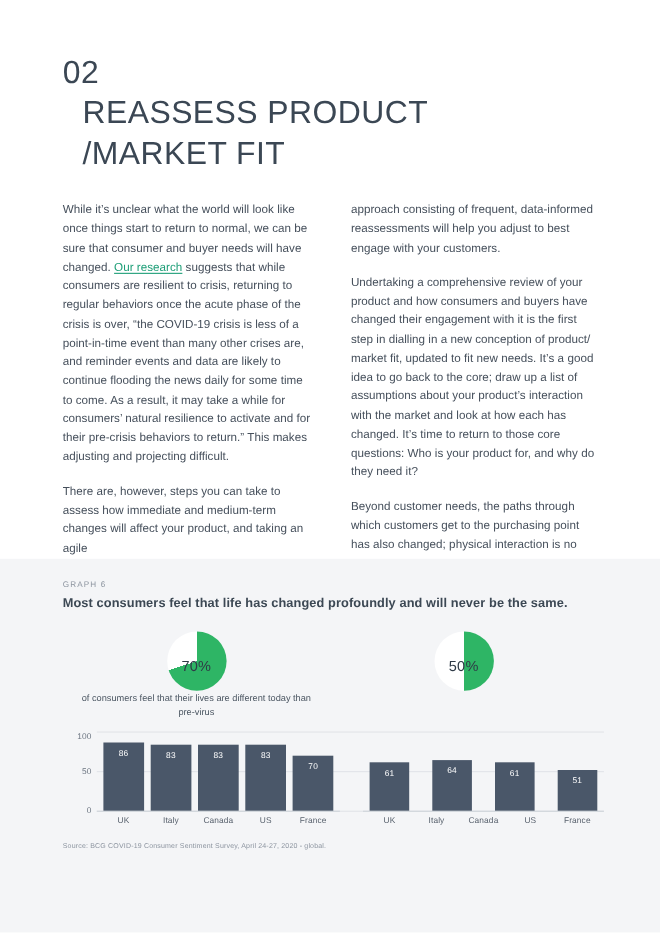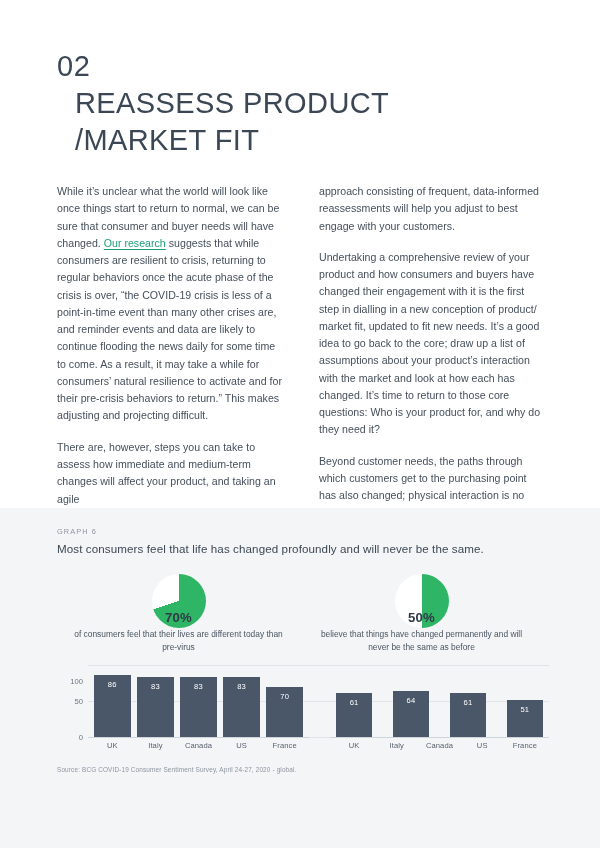--- a/index.html
+++ b/index.html
@@ -100,21 +100,21 @@
     font-weight: 400;
     letter-spacing: 1.05px;
     color: #8d95a0;
   }
   .graph-title {
     position: absolute;
     left: 57px;
     top: 32px;
     width: 500px;
     font-size: 11.6px;
-    font-weight: 400;
+    font-weight: 700;
     color: #3c4854;
     line-height: 1.5;
     letter-spacing: 0.1px;
   }
 
   
   .pies {
     position: absolute;
     left: 57px;
     top: 66px;
@@ -133,28 +133,28 @@
     height: 54px;
   }
   .pie {
     width: 54px;
     height: 54px;
     border-radius: 50%;
     background: #ffffff;
   }
   .pie-value {
     position: absolute;
-    left: 0; top: 16px;
+    left: 0; top: 4px;
     width: 54px;
     height: 54px;
     display: flex;
     align-items: center;
     justify-content: center;
     font-size: 13.2px;
-    font-weight: 700;
+    font-weight: 400;
     color: #2f3a46;
     letter-spacing: 0.2px;
   }
   .pie-caption {
     font-size: 8.4px;
     font-weight: 400;
     color: #4a5561;
     line-height: 1.55;
     text-align: center;
     width: 215px;
@@ -320,31 +320,30 @@
           <div class="pie-value">70%</div>
         </div>
         <div class="pie-caption">of consumers feel that their lives are different today than pre-virus</div>
       </div>
 
       <div class="pie-col">
         <div class="pie-wrap">
           <div class="pie" id="pie2" style="background: conic-gradient(rgb(46, 181, 101) 0deg, rgb(46, 181, 101) 180deg, rgb(255, 255, 255) 180deg, rgb(255, 255, 255) 360deg);"></div>
           <div class="pie-value">50%</div>
         </div>
-        <div class="pie-caption">believe that things have changed permanently and will never be the same as before</div>
       </div>
 
     </div>
 
     <div class="bars-area">
 
       <div class="axis-labels" id="y-axis">
           <div class="axis-tick" style="top: 72px;">0</div>
           <div class="axis-tick" style="top: 36px;">50</div>
-          <div class="axis-tick" style="top: 16px;">100</div>
+          <div class="axis-tick" style="top: 4px;">100</div>
         </div>
       <div class="grid" id="grid-lines">
           <div class="grid-line" style="top: 72px;"></div>
           <div class="grid-line" style="top: 36px;"></div>
           <div class="grid-line" style="top: 0px;"></div>
         </div>
 
       <div class="chart-pair">
 
         <div class="chart chart-left">

